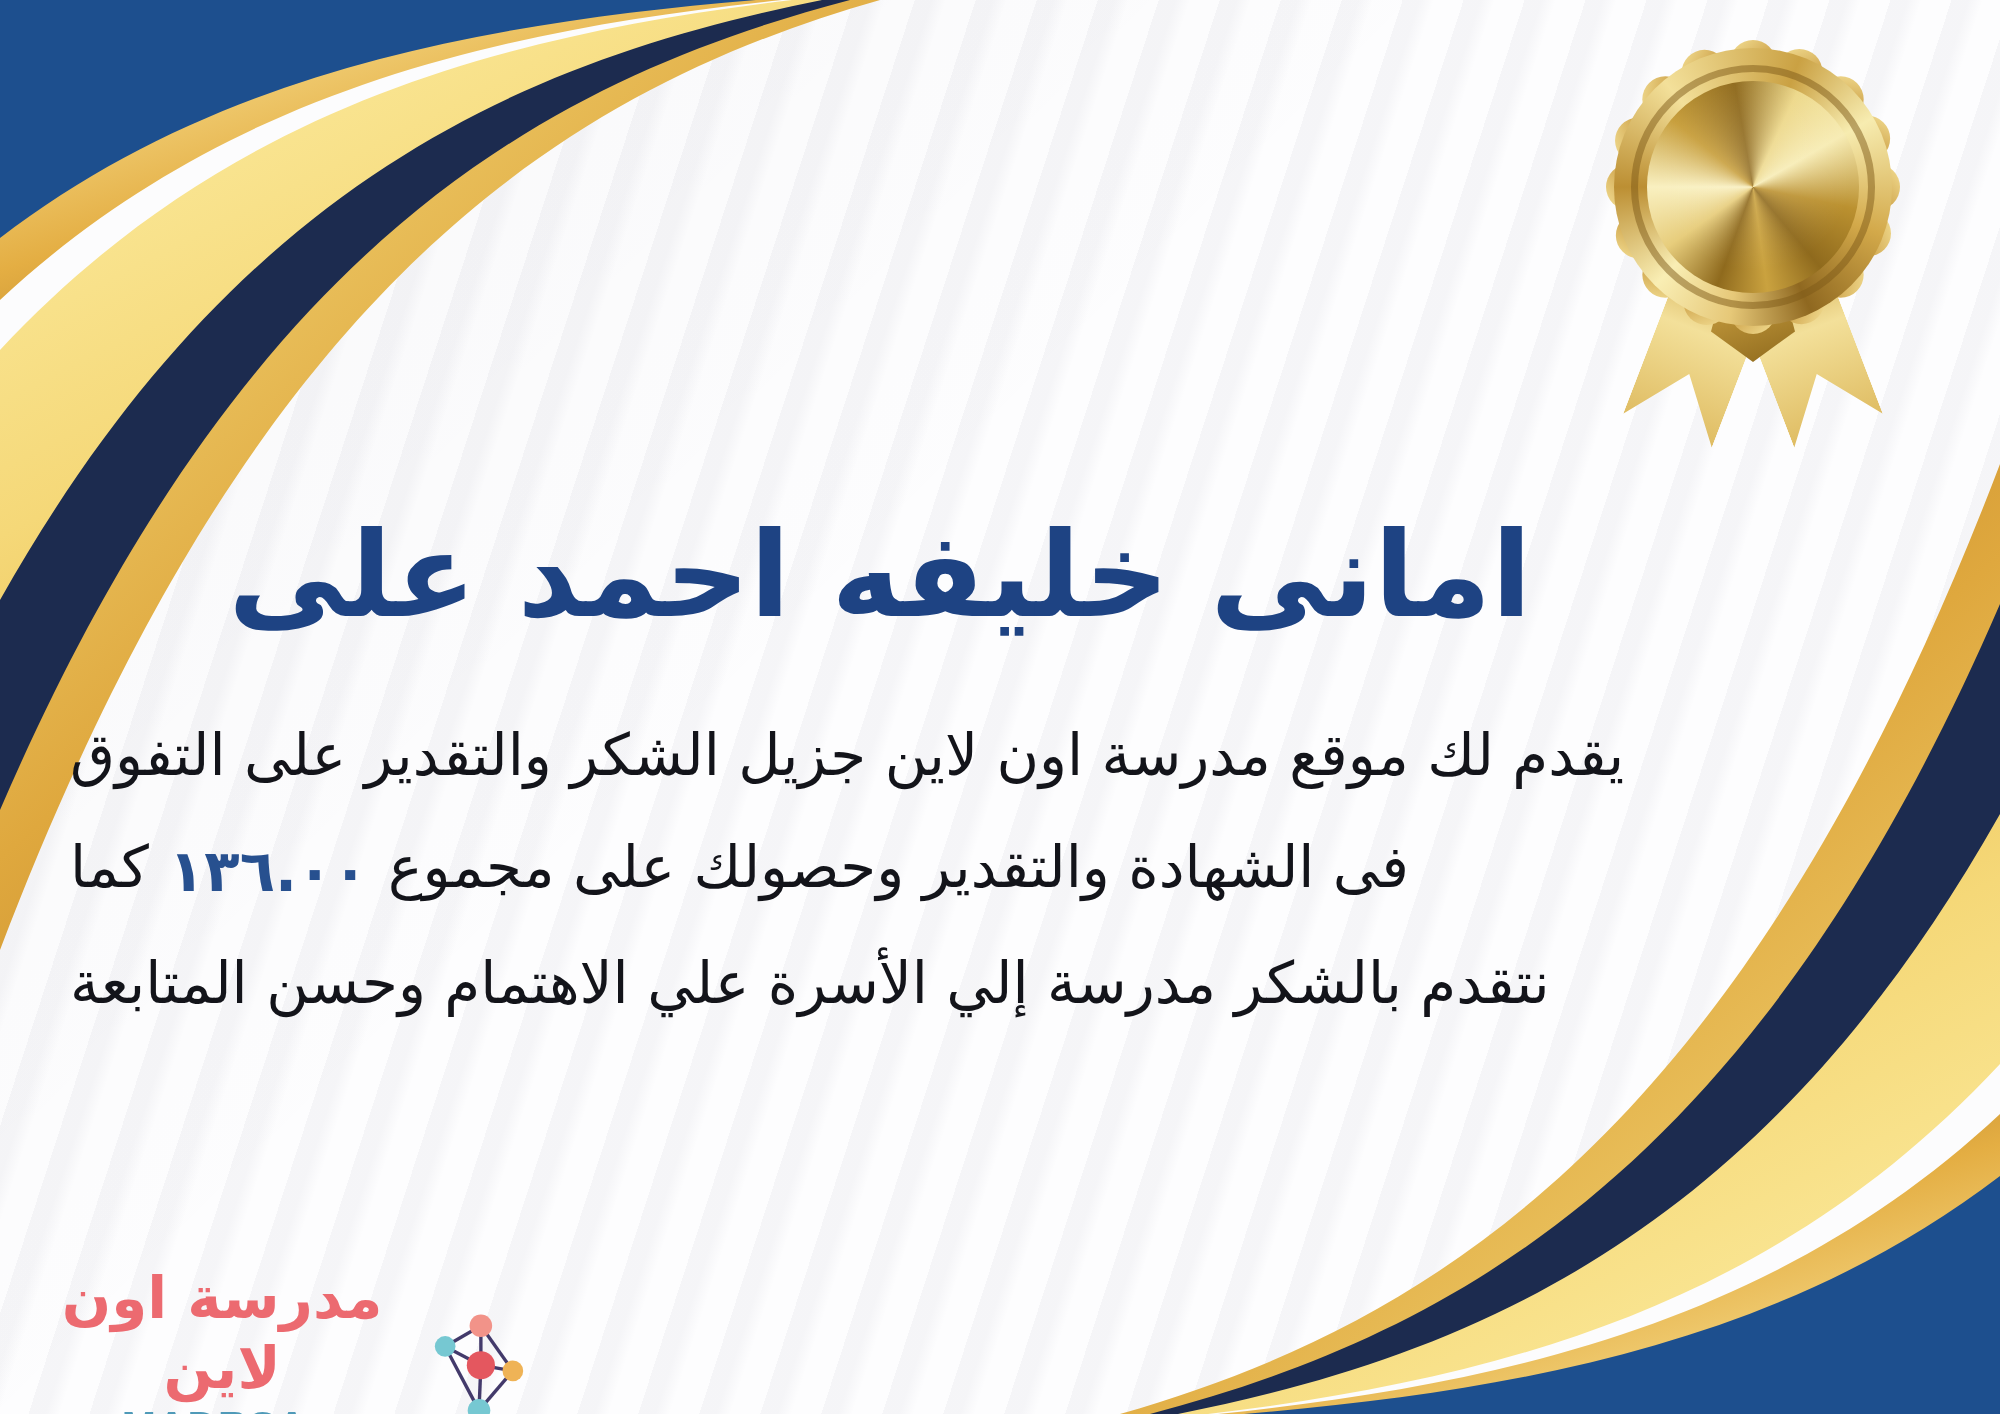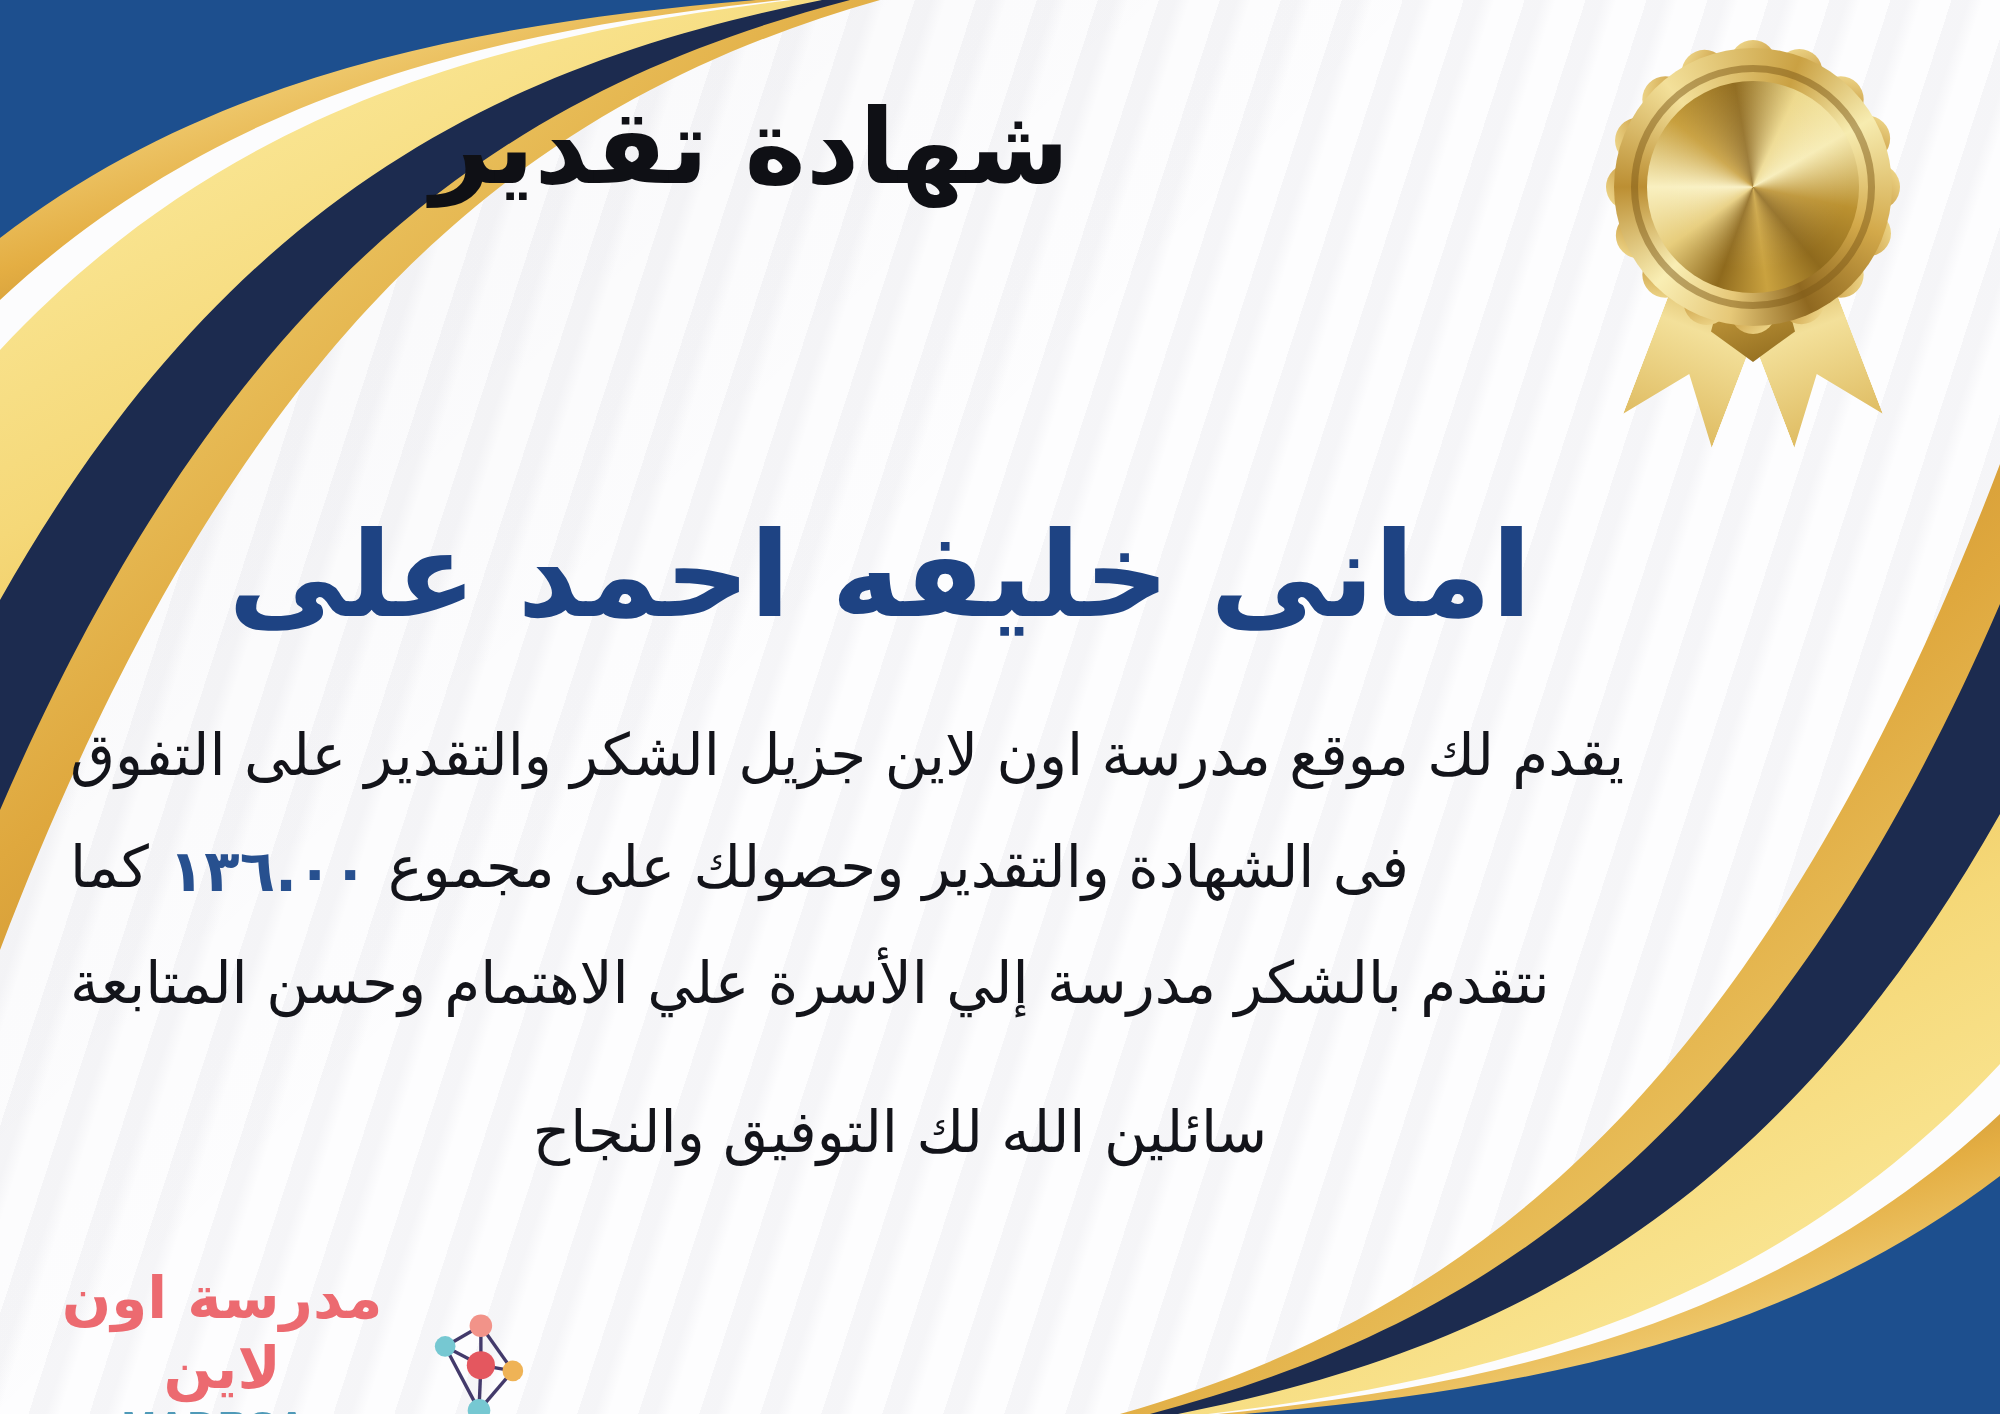--- a/index.html
+++ b/index.html
@@ -144,31 +144,29 @@
       <span class="scallop" style="--a:270deg"></span>
       <span class="scallop" style="--a:292deg"></span>
       <span class="scallop" style="--a:315deg"></span>
       <span class="scallop" style="--a:337deg"></span>
       <div class="rosette-body"></div>
       <div class="rosette-ring"></div>
       <div class="medal-disc"></div>
     </div>
   </div>
 
-  <div class="title">شهادة تقدير</div>
 
   <div class="student-name">امانى خليفه احمد على</div>
 
   <div class="body-text">
     <div>يقدم لك موقع مدرسة اون لاين جزيل الشكر والتقدير على التفوق</div>
     <div><span>فى الشهادة والتقدير وحصولك على مجموع</span><span class="score">١٣٦.٠٠</span><span>كما</span></div>
     <div>نتقدم بالشكر مدرسة إلي الأسرة علي الاهتمام وحسن المتابعة</div>
   </div>
 
-  <div class="closing">سائلين الله لك التوفيق والنجاح</div>
 
   <div class="logo">
     <div class="logo-textblock">
       <div class="logo-name">مدرسة اون لاين</div>
       <div class="logo-domain">MADRSA-ONLINE.COM</div>
     </div>
     <svg class="logo-mark" viewBox="0 0 100 124" aria-hidden="true">
       <g stroke="#433a6b" stroke-width="3.6" fill="none">
         <line x1="52" y1="16" x2="14" y2="38"></line>
         <line x1="52" y1="16" x2="52" y2="58"></line>

